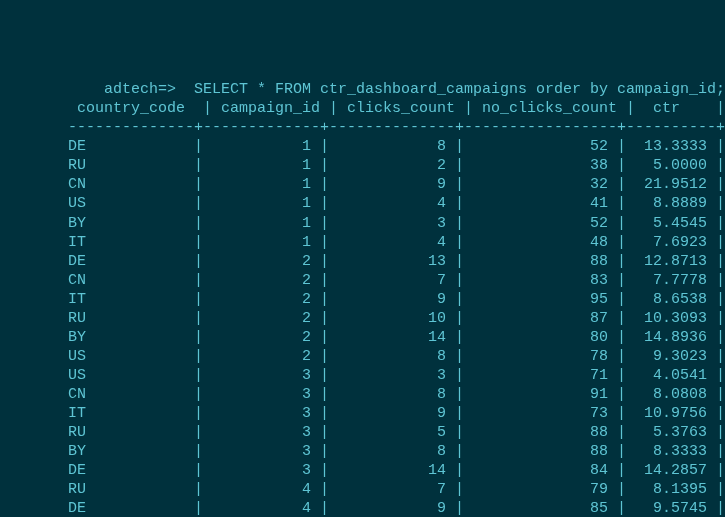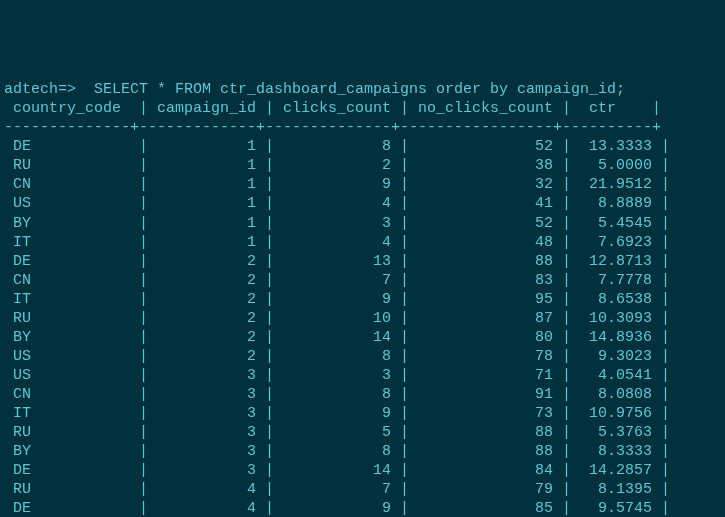--- a/index.html
+++ b/index.html
@@ -1,18 +1,19 @@
 <!DOCTYPE html>
 <html><head>
   <meta charset="utf-8">
   <style>
     * {
       margin: 0;
       padding: 0;
       box-sizing: border-box;
+      text-align: right;
     }
     body {
       background: #00313d;
       color: #5ec5d4;
       font-family: "Consolas", "Menlo", "Courier New", monospace;
       font-size: 15px;
       line-height: 1.27;
       width: 725px;
       height: 517px;
       overflow: hidden;

